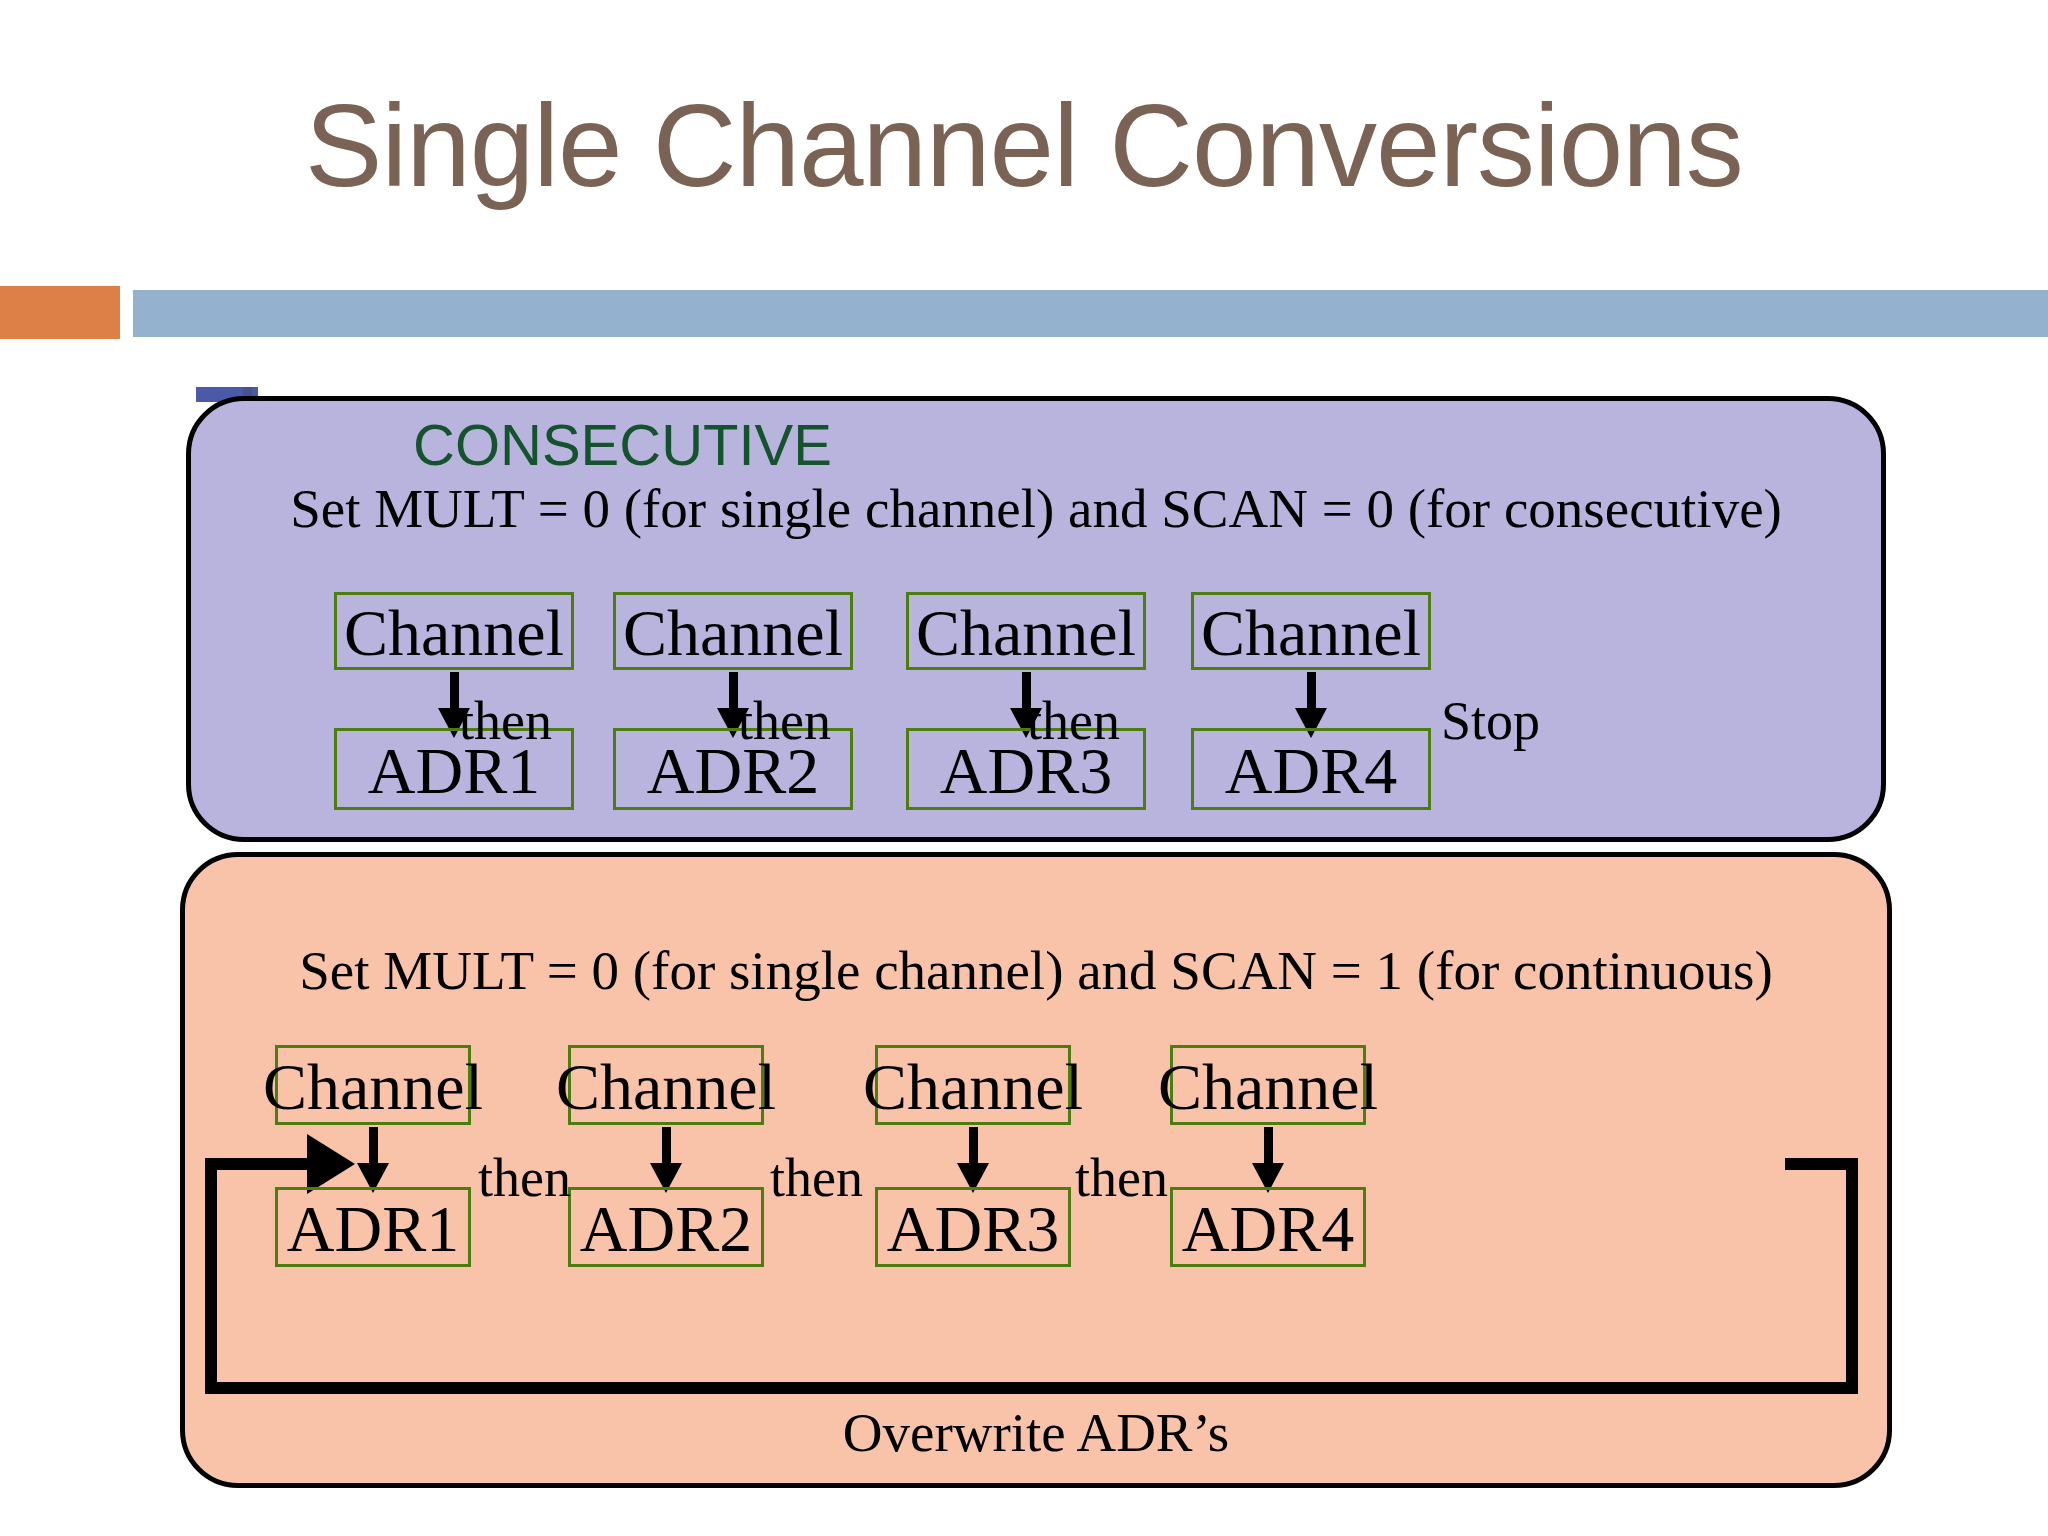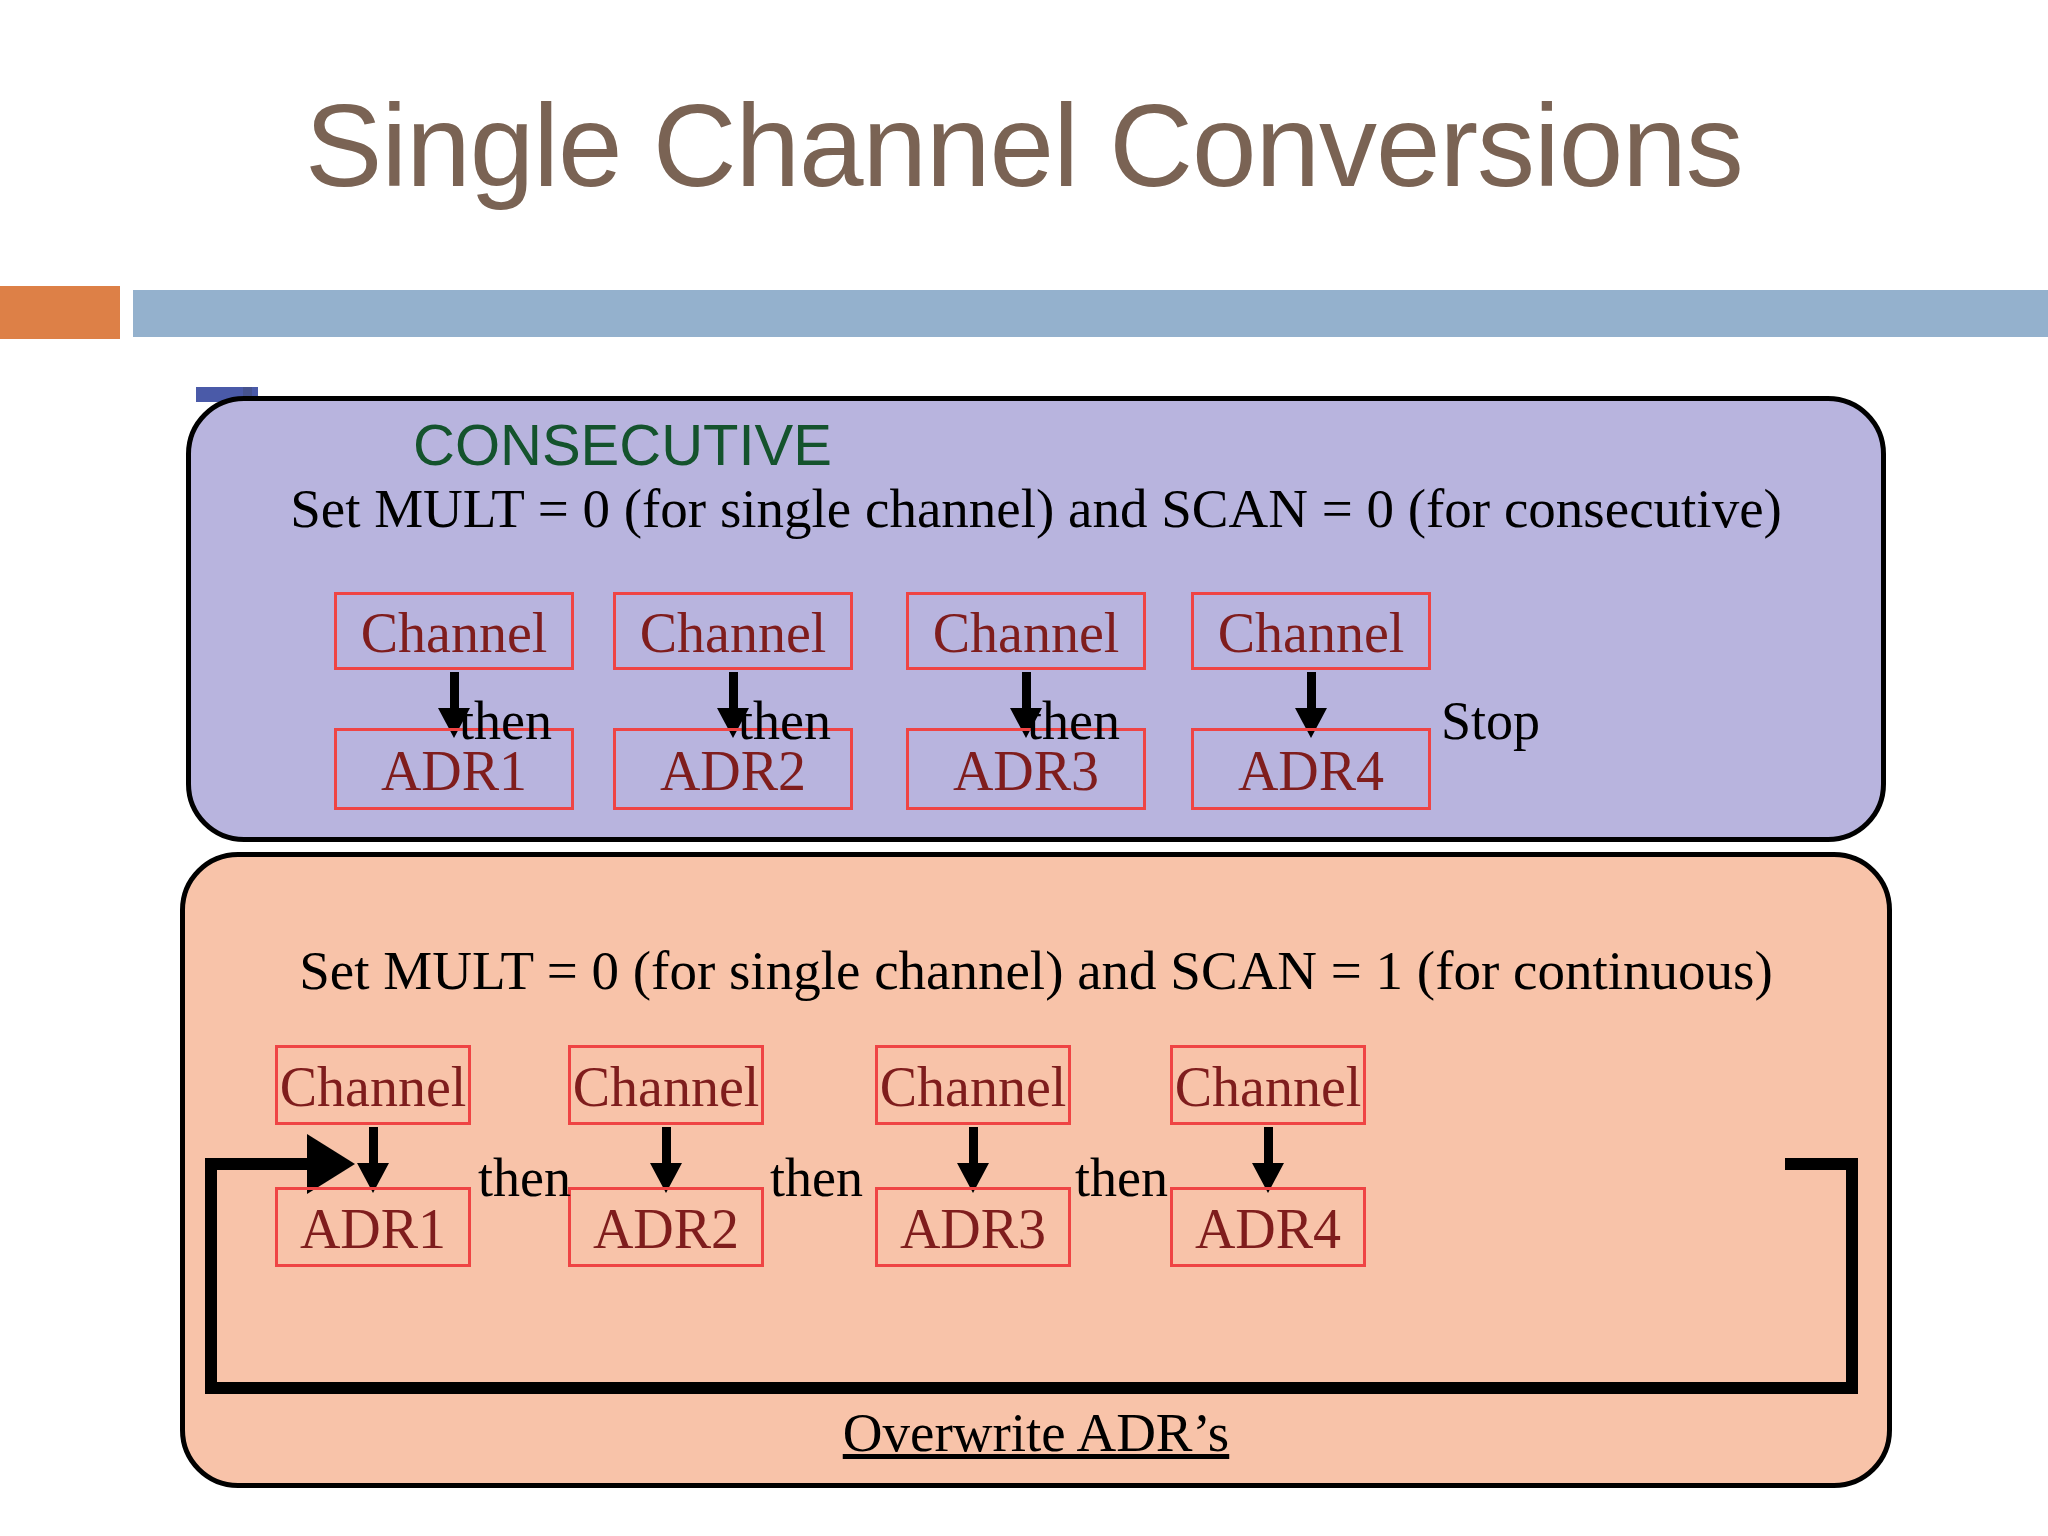--- a/index.html
+++ b/index.html
@@ -110,28 +110,28 @@
     line-height: 1;
     color: #000000;
     white-space: nowrap;
   }
   .subtitle-consecutive { top: 80px; left: 0; }
   .subtitle-continuous  { top: 86px; left: 0; }
 
   
   .flow-box {
     position: absolute;
-    border: 3px solid #ef4444;
+    border: 3px solid #4d7c0f;
     box-sizing: border-box;
     display: flex;
     align-items: center;
     justify-content: center;
-    font-size: 56px;
-    line-height: 1;
-    color: #7f1d1d;
+    font-size: 66px;
+    line-height: 1;
+    color: #000000;
     background: transparent;
     white-space: nowrap;
     padding-top: 4px;
   }
 
   
   .down-arrow {
     position: absolute;
     width: 0;
     height: 0;
@@ -172,21 +172,20 @@
 
   .overwrite-label {
     position: absolute;
     width: 100%;
     left: 0;
     text-align: center;
     font-size: 55px;
     line-height: 1;
     color: #000000;
     white-space: nowrap;
-    text-decoration: underline;
   }
 
   
   .loop-seg {
     position: absolute;
     background: #000000;
   }
   .loop-arrowhead {
     position: absolute;
     width: 0;

